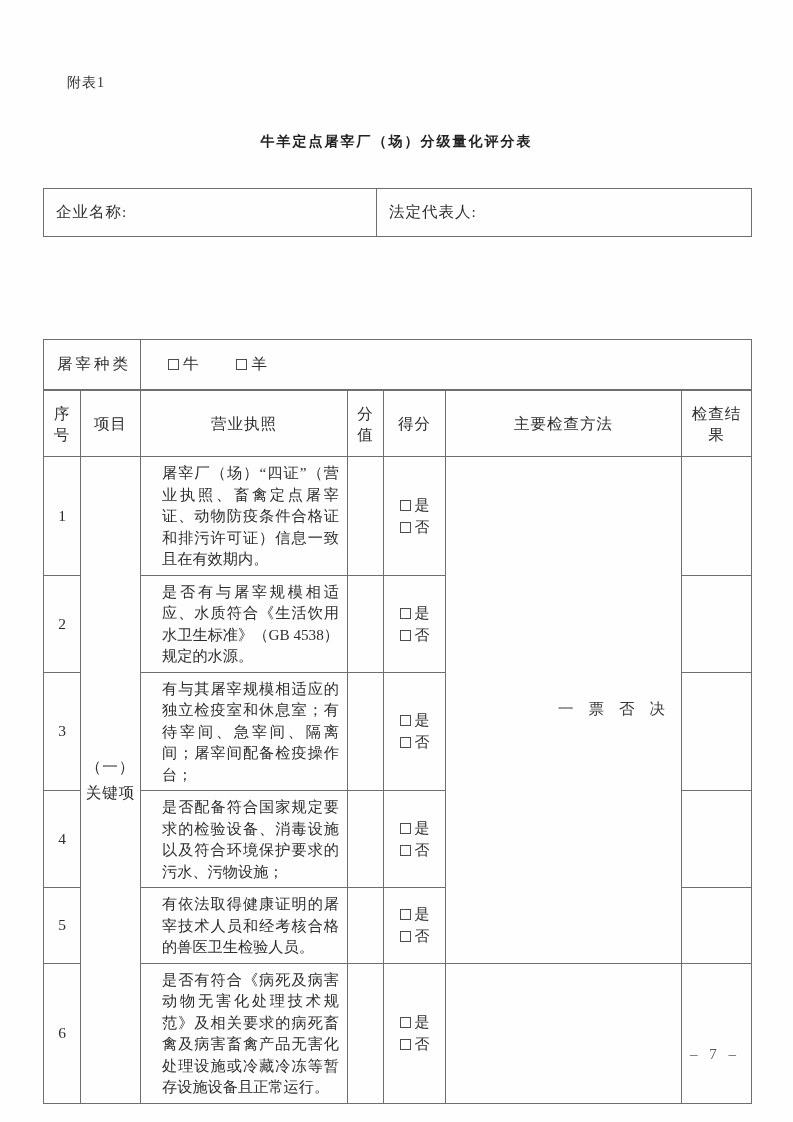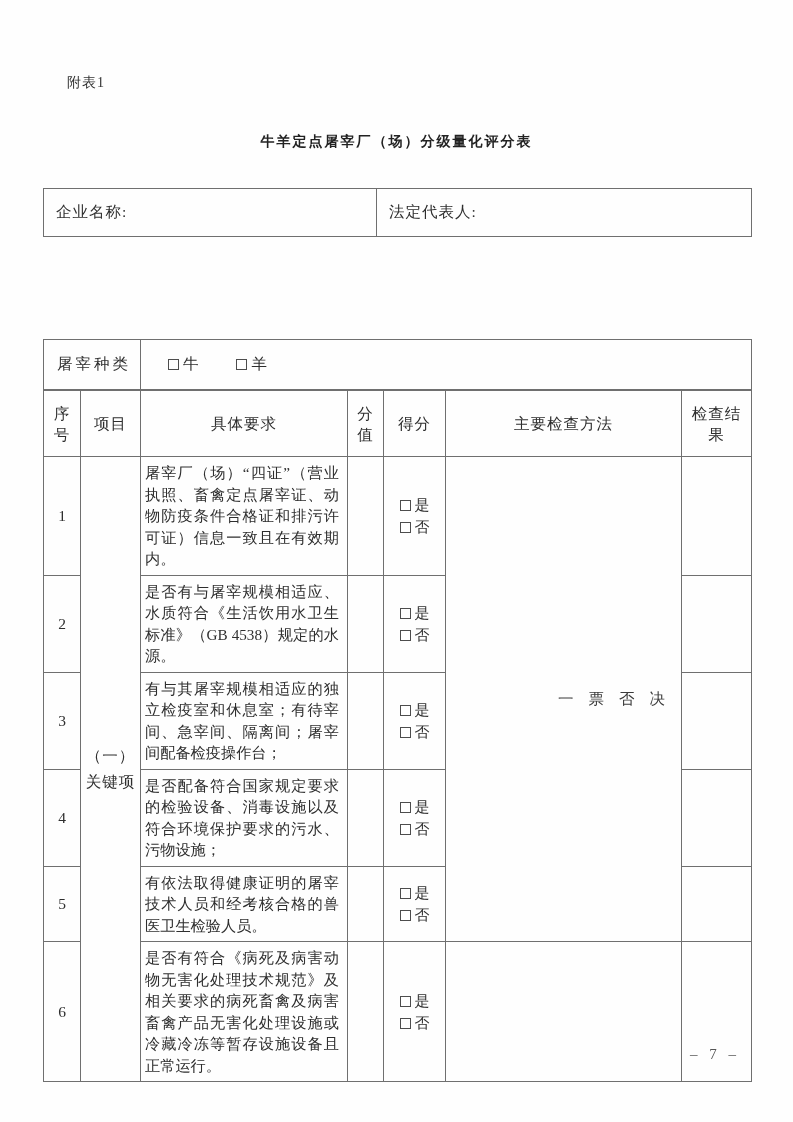--- a/index.html
+++ b/index.html
@@ -38,21 +38,21 @@
   .species-table td{height:47px;vertical-align:middle;}
   .species-label{padding-left:13px;letter-spacing:3px;}
   .species-options{padding-left:27px;}
   .species-option{margin-right:34px;white-space:nowrap;}
 
   
   .main-table{position:absolute;left:43px;top:390px;width:708px;}
   .main-table td{vertical-align:middle;}
   .th{ text-align:center;padding:2px 3px;line-height:21px;letter-spacing:1px;}
   .cell-no{text-align:center;}
-  .cell-req{padding:5px 8px 5px 4px;line-height:21.5px;font-size:15.2px;text-align:justify;}
+  .cell-req{padding:5px 8px 5px 21px;line-height:21.5px;font-size:15.2px;text-align:justify;}
   .cell-item{text-align:center;line-height:26px;letter-spacing:1px;}
   .cell-score{text-align:center;}
   .score-opts{display:inline-block;text-align:left;line-height:22px;font-size:15px;white-space:nowrap;}
   .cell-method-merged{text-align:right;letter-spacing:15px;padding-left:15px;color:#3a3a3a;}
   .cbx{
     display:inline-block;width:9px;height:9px;
     border:1px solid #4d4d4d;background:#fff;
     margin-right:4px;vertical-align:middle;
     position:relative;top:-1px;
   }
@@ -107,21 +107,21 @@
         <col style="width:207px">
       <col style="width:36px">
         <col style="width:62px">
         <col style="width:236px">
         <col style="width:70px">
     </colgroup>
     <tbody>
         <tr style="height:66px">
       <td class="th">序号</td>
       <td class="th">项目</td>
-      <td class="th">具体要求</td>
+      <td class="th">营业执照</td>
       <td class="th">分值</td>
       <td class="th">得分</td>
       <td class="th">主要检查方法</td>
       <td class="th">检查结果</td>
     </tr>
 
     <tr style="height:115px">
       <td class="cell-no">1</td>
       <td class="cell-item" rowspan="6">
         <span style="display:block">（一）</span>

